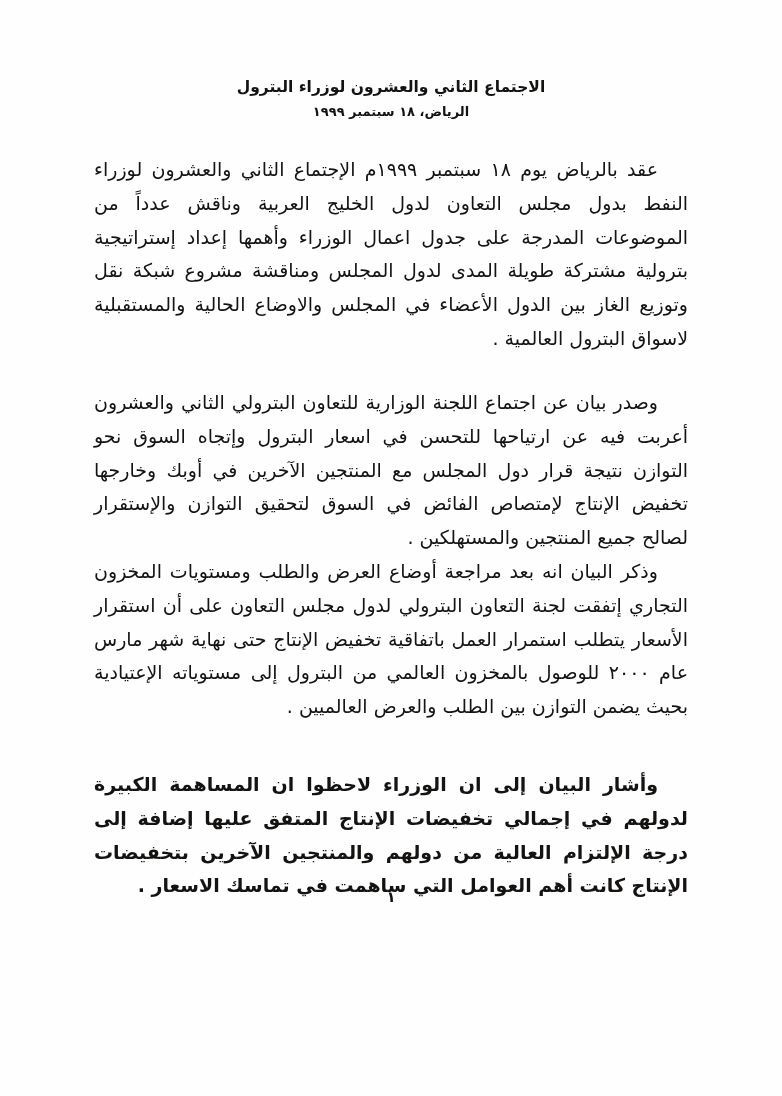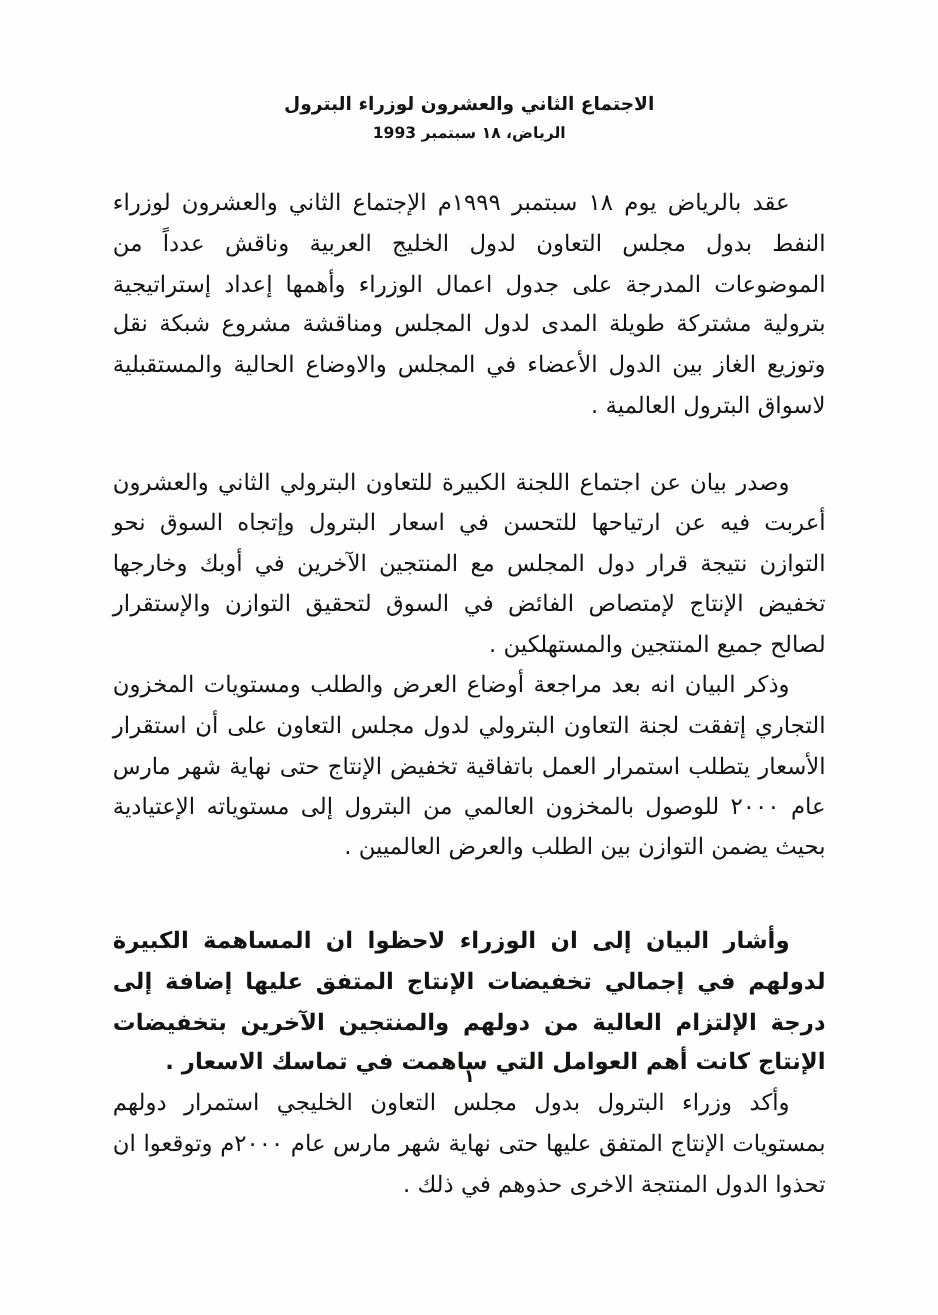--- a/index.html
+++ b/index.html
@@ -60,28 +60,27 @@
     font-weight: bold;
   }
 </style>
 </head>
 <body>
 
 <div class="page">
 
   <header class="doc-header">
     <h1 class="doc-title">الاجتماع الثاني والعشرون لوزراء البترول</h1>
-    <div class="doc-date">الرياض، ١٨ سبتمبر 1993</div>
+    <div class="doc-date">الرياض، ١٨ سبتمبر ١٩٩٩</div>
   </header>
 
   <main class="doc-body">
     <p class="para">عقد بالرياض يوم ١٨ سبتمبر ١٩٩٩م الإجتماع الثاني والعشرون لوزراء النفط بدول مجلس التعاون لدول الخليج العربية وناقش عدداً من الموضوعات المدرجة على جدول اعمال الوزراء وأهمها إعداد إستراتيجية بترولية مشتركة طويلة المدى لدول المجلس ومناقشة مشروع شبكة نقل وتوزيع الغاز بين الدول الأعضاء في المجلس والاوضاع الحالية والمستقبلية لاسواق البترول العالمية .</p>
-    <p class="para section-gap">وصدر بيان عن اجتماع اللجنة الكبيرة للتعاون البترولي الثاني والعشرون أعربت فيه عن ارتياحها للتحسن في اسعار البترول وإتجاه السوق نحو التوازن نتيجة قرار دول المجلس مع المنتجين الآخرين في أوبك وخارجها تخفيض الإنتاج لإمتصاص الفائض في السوق لتحقيق التوازن والإستقرار لصالح جميع المنتجين والمستهلكين .</p>
+    <p class="para section-gap">وصدر بيان عن اجتماع اللجنة الوزارية للتعاون البترولي الثاني والعشرون أعربت فيه عن ارتياحها للتحسن في اسعار البترول وإتجاه السوق نحو التوازن نتيجة قرار دول المجلس مع المنتجين الآخرين في أوبك وخارجها تخفيض الإنتاج لإمتصاص الفائض في السوق لتحقيق التوازن والإستقرار لصالح جميع المنتجين والمستهلكين .</p>
     <p class="para">وذكر البيان انه بعد مراجعة أوضاع العرض والطلب ومستويات المخزون التجاري إتفقت لجنة التعاون البترولي لدول مجلس التعاون على أن استقرار الأسعار يتطلب استمرار العمل باتفاقية تخفيض الإنتاج حتى نهاية شهر مارس عام ٢٠٠٠ للوصول بالمخزون العالمي من البترول إلى مستوياته الإعتيادية بحيث يضمن التوازن بين الطلب والعرض العالميين .</p>
     <p class="para big-gap">وأشار البيان إلى ان الوزراء لاحظوا ان المساهمة الكبيرة لدولهم في إجمالي تخفيضات الإنتاج المتفق عليها إضافة إلى درجة الإلتزام العالية من دولهم والمنتجين الآخرين بتخفيضات الإنتاج كانت أهم العوامل التي ساهمت في تماسك الاسعار .</p>
-    <p class="para">وأكد وزراء البترول بدول مجلس التعاون الخليجي استمرار دولهم بمستويات الإنتاج المتفق عليها حتى نهاية شهر مارس عام ٢٠٠٠م وتوقعوا ان تحذوا الدول المنتجة الاخرى حذوهم في ذلك .</p>
   </main>
 
   <footer class="doc-footer">
     <span>١</span>
   </footer>
 
 </div>
 
 </body></html>

